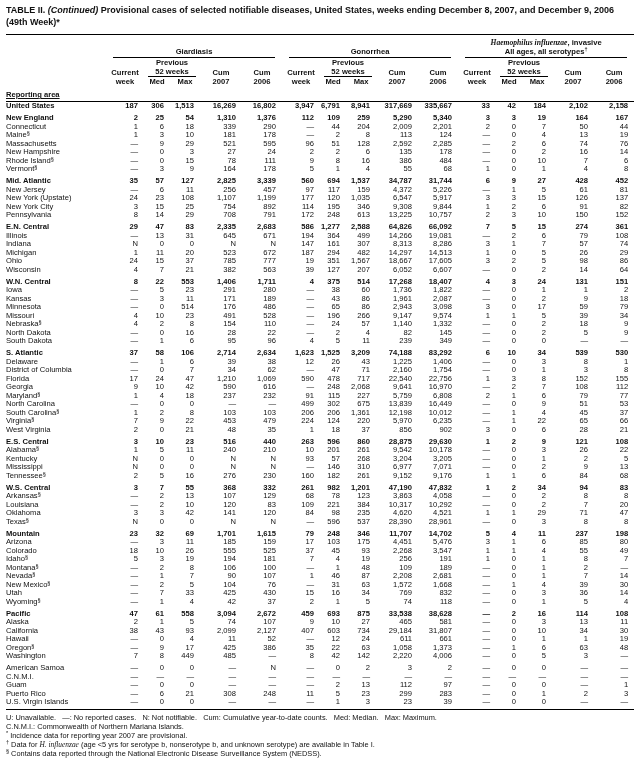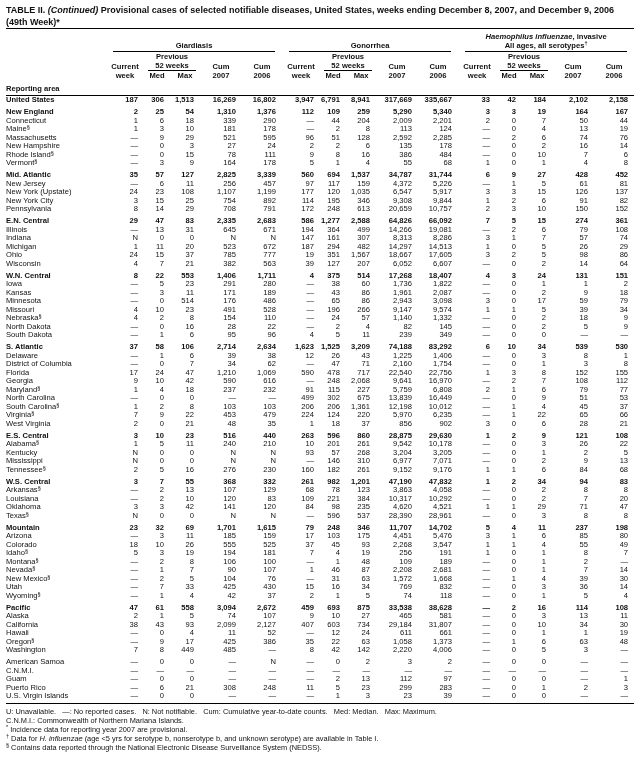--- a/index.html
+++ b/index.html
@@ -1,29 +1,29 @@
 <!DOCTYPE html>
 <html><head>
 <meta charset="utf-8">
 <style>
   html,body{margin:0;padding:0;background:#ffffff;}
   body{width:640px;height:766px;overflow:hidden;color:#111;
        font-family:"Liberation Sans","DejaVu Sans",sans-serif;}
   .page{padding:5px 6px 0 6px;}
-  .title{font-size:9px;font-weight:bold;line-height:11.5px;margin-bottom:0;width:628px;}
+  .title{font-size:9px;font-weight:bold;line-height:11.5px;margin-bottom:6px;width:628px;}
   .title .cont{font-style:italic;}
   table{border-collapse:collapse;table-layout:fixed;width:628px;border-top:1.3px solid #000;}
   thead th{font-size:7.6px;font-weight:bold;text-align:center;vertical-align:bottom;
            padding:0;line-height:9px;}
-  th.area-h{text-align:left;vertical-align:bottom;border-bottom:1.3px solid #000;padding-bottom:2px;}
+  th.area-h{text-align:left;vertical-align:bottom;border-bottom:1.3px solid #000;padding-bottom:2px;text-decoration:underline;}
   tr.h1 th.grp{padding-top:3px;}
   .grule{border-bottom:1px solid #000;margin:0 7px;padding-bottom:1px;}
   .grule2{border-bottom:1px solid #000;margin:0 4px;padding-bottom:0;}
   tr.h4 th{border-bottom:1.3px solid #000;padding-bottom:15px;}
-  i{font-style:italic;}
+  i{font-style:italic;font-family:Liberation Serif, serif;}
   tbody td{font-size:7.6px;line-height:8.5px;padding:0;vertical-align:bottom;}
   td.area{text-align:left;white-space:nowrap;overflow:hidden;}
   td.num{text-align:right;padding-right:6px;white-space:nowrap;}
   tr.bold td{font-weight:bold;}
   tr.gap td{padding-top:3.5px;}
   tbody tr:last-child td{border-bottom:1.3px solid #000;padding-bottom:2px;}
   sup{font-size:5.5px;vertical-align:top;line-height:1;}
   .footnotes{margin-top:3px;width:628px;}
   .fn{font-size:7.4px;line-height:9.2px;}
 </style>
@@ -340,21 +340,21 @@
         <tr>
           <td class="area">Pennsylvania</td>
           <td class="num">8</td>
           <td class="num">14</td>
           <td class="num">29</td>
           <td class="num">708</td>
           <td class="num">791</td>
           <td class="num">172</td>
           <td class="num">248</td>
           <td class="num">613</td>
-          <td class="num">20,659</td>
+          <td class="num">13,225</td>
           <td class="num">10,757</td>
           <td class="num">2</td>
           <td class="num">3</td>
           <td class="num">10</td>
           <td class="num">150</td>
           <td class="num">152</td>
         </tr>
         <tr class="bold gap">
           <td class="area">E.N. Central</td>
           <td class="num">29</td>

